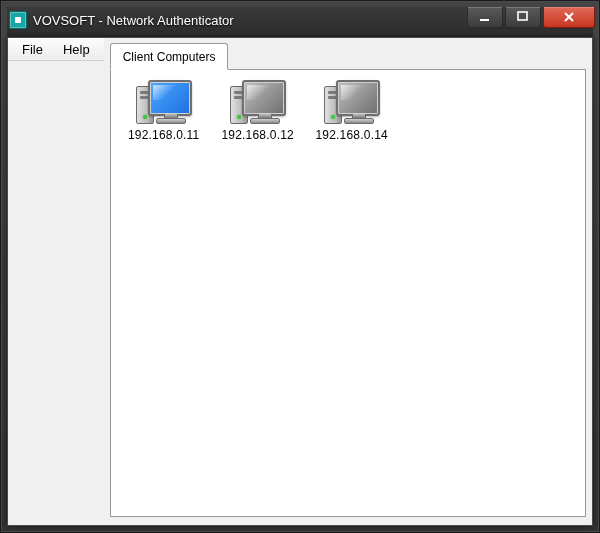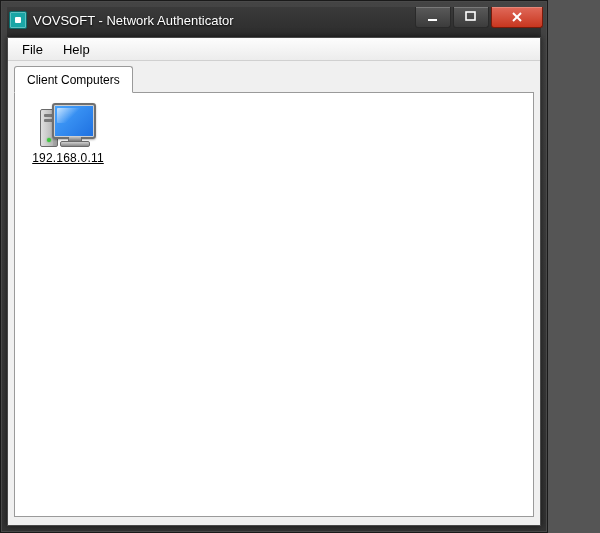--- a/index.html
+++ b/index.html
@@ -1,17 +1,17 @@
 <!DOCTYPE html>
 <html><head>
 <meta charset="utf-8">
 <style>
   html,body{margin:0;padding:0;font-family:"Segoe UI",Tahoma,sans-serif;font-size:12px;background:#555;}
   .window{
-    width:548px;height:533px;box-sizing:border-box;
+    width:600px;height:533px;box-sizing:border-box;
     background:#fff;
     border:1px solid #1a1a1a;
     box-shadow:inset 0 0 0 1px #4a4a4a;
     display:flex;flex-direction:column;
     background:linear-gradient(#444,#333);
     padding:6px;
   }
   .titlebar{
     height:26px;display:flex;align-items:center;
     background:linear-gradient(#3a3a3a,#2c2c2c);
@@ -31,21 +31,21 @@
     width:34px;height:20px;border:1px solid #2a2a2a;border-top:none;
     border-bottom-left-radius:3px;border-bottom-right-radius:3px;
     background:linear-gradient(#5a5a5a,#3c3c3c);
     display:flex;align-items:center;justify-content:center;
     box-shadow:inset 0 1px 0 rgba(255,255,255,0.2);
   }
   .win-btn.close{width:50px;background:linear-gradient(#e06a5a,#c8361f);border-color:#7a1a0a;}
   .win-btn svg{display:block;}
   .client-area{
     flex:1;background:#f0f0f0;border:1px solid #4a4a4a;
-    display:flex;flex-direction:column;
+    display:flex;flex-direction:row;
     box-shadow:0 0 6px rgba(0,0,0,0.6);
   }
   .menubar{
     height:22px;display:flex;align-items:stretch;
     background:linear-gradient(#fdfdfd,#ececec);
     border-bottom:1px solid #d0d0d0;
     padding:0 4px;
   }
   .menu-item{
     padding:0 10px;display:flex;align-items:center;color:#000;
@@ -70,21 +70,21 @@
     flex:1;border:1px solid #9a9a9a;background:#fff;
     padding:8px 6px;position:relative;z-index:1;
   }
   .grid{display:flex;flex-wrap:wrap;align-content:flex-start;}
   .item{
     width:94px;display:flex;flex-direction:column;align-items:center;
     margin:2px 0 12px 0;
   }
   .item .label{
     font-size:12px;color:#000;margin-top:4px;text-align:center;
-    font-family:Tahoma,sans-serif;letter-spacing:0.2px;text-decoration:underline;
+    font-family:Tahoma,sans-serif;letter-spacing:0.2px;
   }
   .pc-icon{width:56px;height:44px;position:relative;}
   .monitor{
     position:absolute;right:0;top:0;width:40px;height:32px;
     border:2px solid #6f6f6f;border-radius:3px;
     box-shadow:inset 0 0 0 1px #cfcfcf, 0 1px 2px rgba(0,0,0,0.3);
     background:#8a8a8a;
   }
   .monitor.on{background:linear-gradient(135deg,#4aa7ff 0%,#1d6fe0 100%);}
   .monitor.off{background:linear-gradient(135deg,#bfbfbf 0%,#6e6e6e 100%);}
@@ -161,18 +161,36 @@
         <div class="grid" id="client-grid">
             <div class="item">
               <div class="pc-icon">
                 <div class="tower"></div>
                 <div class="monitor on"></div>
                 <div class="stand"></div>
                 <div class="base"></div>
               </div>
               <div class="label">192.168.0.11</div>
             </div>
+            <div class="item">
+              <div class="pc-icon">
+                <div class="tower"></div>
+                <div class="monitor off"></div>
+                <div class="stand"></div>
+                <div class="base"></div>
+              </div>
+              <div class="label">192.168.0.12</div>
+            </div>
+            <div class="item">
+              <div class="pc-icon">
+                <div class="tower"></div>
+                <div class="monitor off"></div>
+                <div class="stand"></div>
+                <div class="base"></div>
+              </div>
+              <div class="label">192.168.0.14</div>
+            </div>
           </div>
       </div>
 
     </div>
   </div>
 </div>
 
 </body></html>

